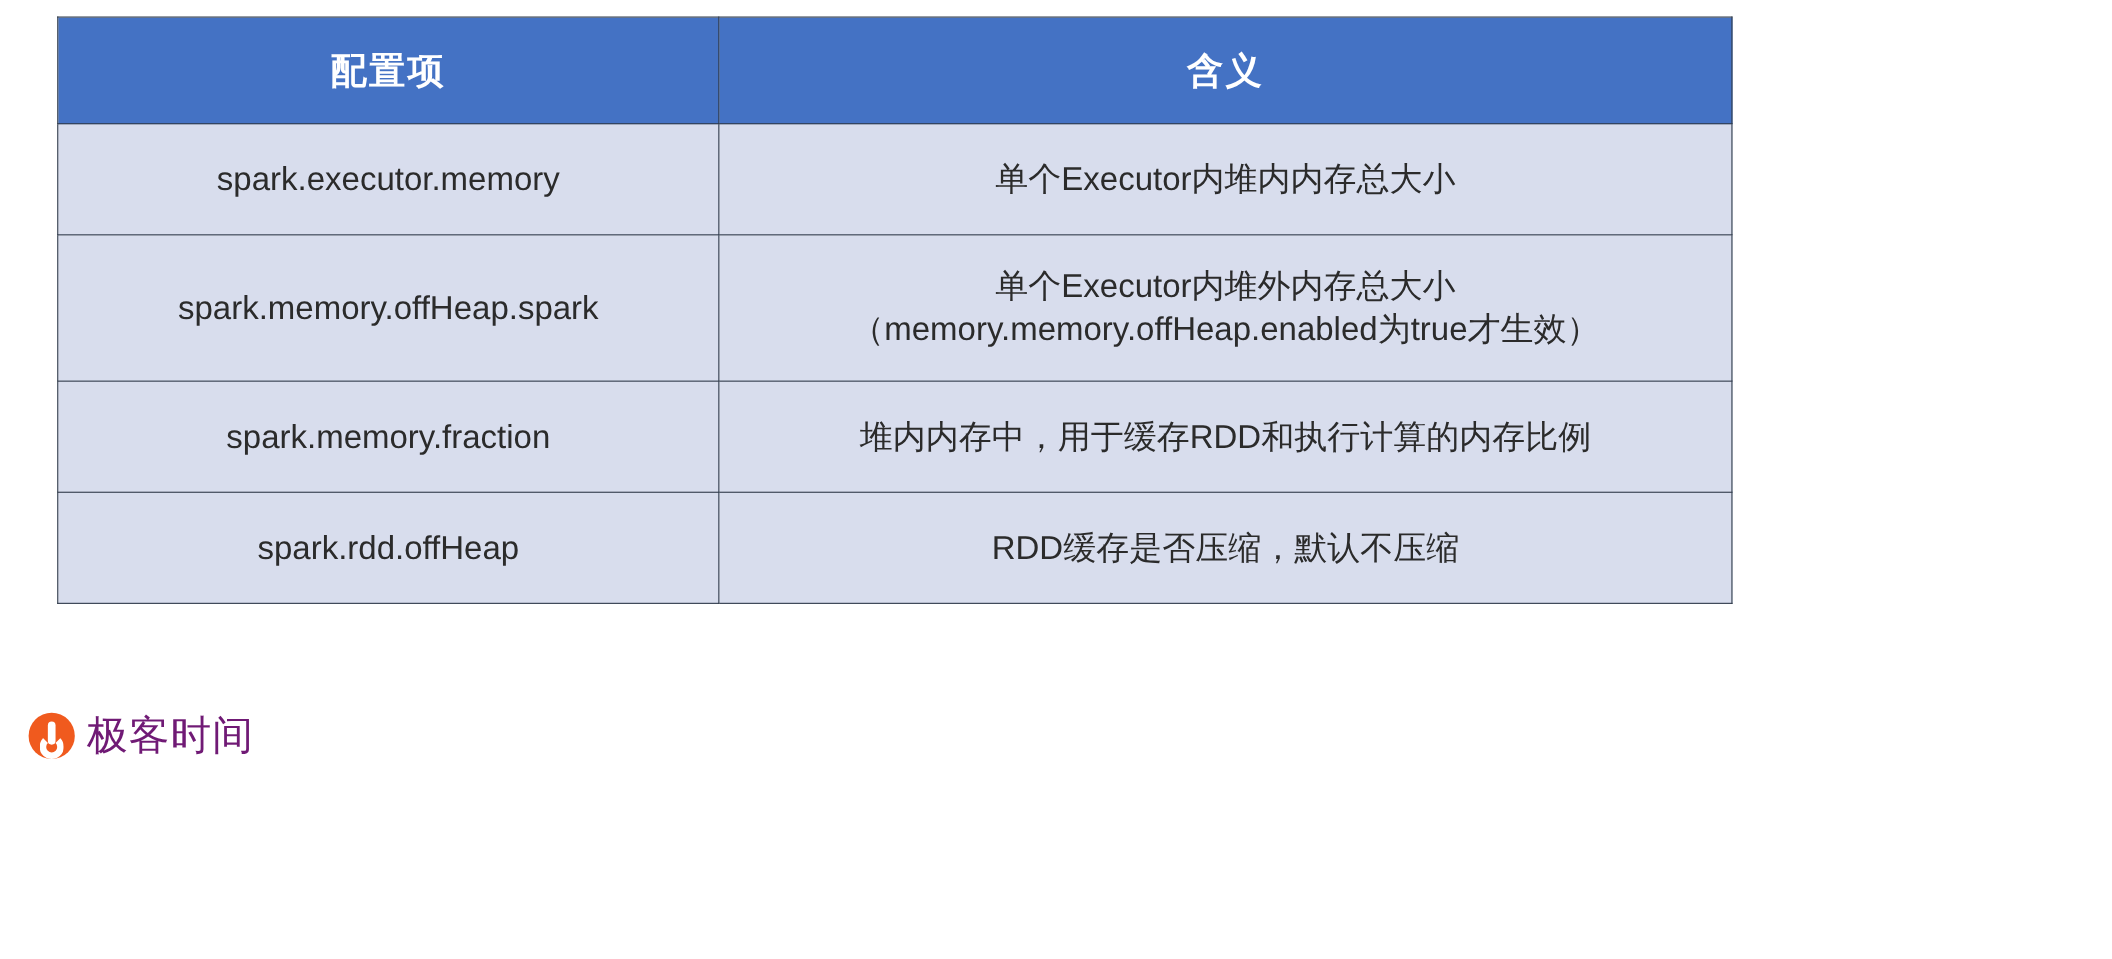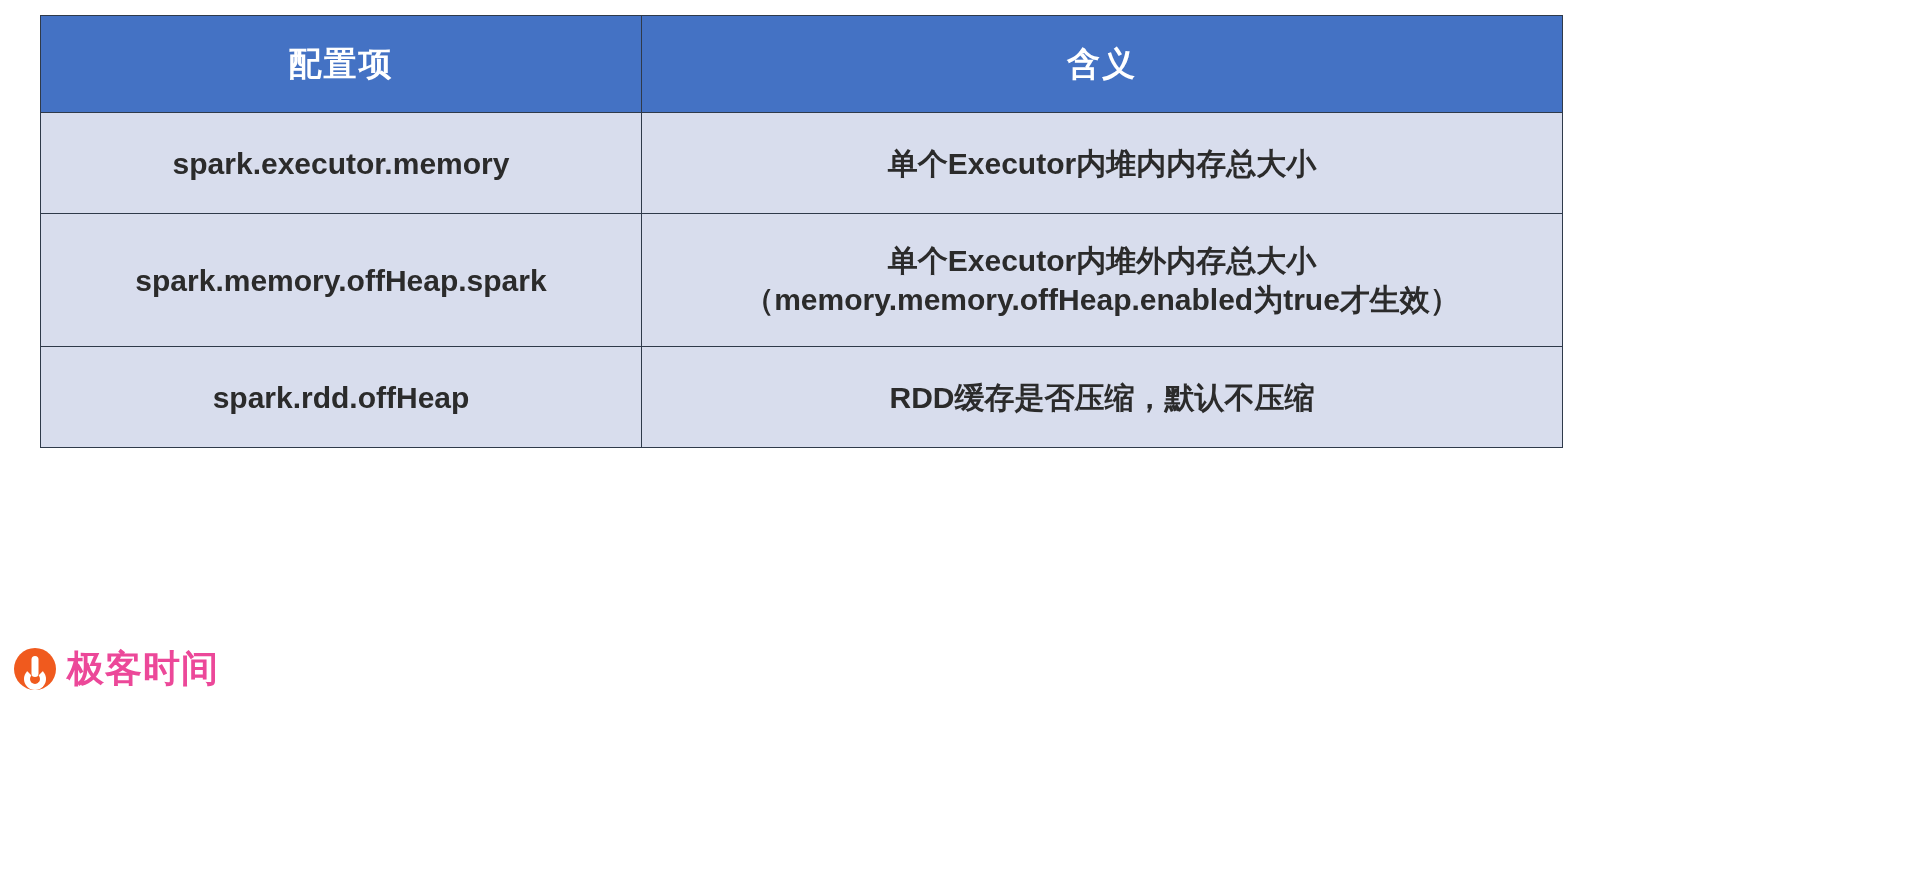--- a/index.html
+++ b/index.html
@@ -10,21 +10,21 @@
   body {
     width: 1920px;
     height: 872px;
     font-family: "Liberation Sans", "DejaVu Sans", sans-serif;
     position: relative;
     overflow: hidden;
   }
 
   .page {
     position: absolute;
-    left: 0;
+    left: 12px;
     top: 0;
     width: 1764px;
     height: 872px;
   }
 
   
   .config-table {
     position: absolute;
     left: 40px;
     top: 15px;
@@ -48,21 +48,21 @@
     font-weight: bold;
     font-size: 33px;
     height: 96px;
     letter-spacing: 2px;
     border-color: #2f3a4a;
   }
 
   .config-table tbody td {
     background: #d8dded;
     color: #2b2b2b;
-    font-weight: bold;
+    font-weight: normal;
     font-size: 30px;
   }
 
   .col-key   { width: 580px; }
   .col-mean  { width: 900px; }
 
   .row-h1 td { height: 100px; }
   .row-h2 td { height: 132px; }
 
   .cell-line { display: block; white-space: nowrap; }
@@ -105,22 +105,22 @@
     width: 22px;
     height: 22px;
     border: 6px solid #ffffff;
     border-top-color: transparent;
     border-radius: 50%;
     box-sizing: border-box;
   }
 
   .logo-text {
     font-size: 37px;
-    font-weight: bold;
-    color: #ec4899;
+    font-weight: normal;
+    color: #701a75;
     letter-spacing: 1px;
     white-space: nowrap;
   }
 </style>
 </head>
 <body>
 
 <div class="page">
 
   <table class="config-table">
@@ -140,20 +140,26 @@
       </tr>
 
       <tr class="row-h2">
         <td class="col-key">spark.memory.offHeap.spark</td>
         <td class="col-mean">
           <span class="cell-line">单个Executor内堆外内存总大小</span>
           <span class="cell-line">（memory.memory.offHeap.enabled为true才生效）</span>
         </td>
       </tr>
 
+      <tr class="row-h1">
+        <td class="col-key">spark.memory.fraction</td>
+        <td class="col-mean">
+          <span class="cell-line">堆内内存中，用于缓存RDD和执行计算的内存比例</span>
+        </td>
+      </tr>
 
 
       <tr class="row-h1">
         <td class="col-key">spark.rdd.offHeap</td>
         <td class="col-mean">
           <span class="cell-line">RDD缓存是否压缩，默认不压缩</span>
         </td>
       </tr>
 
     </tbody>

